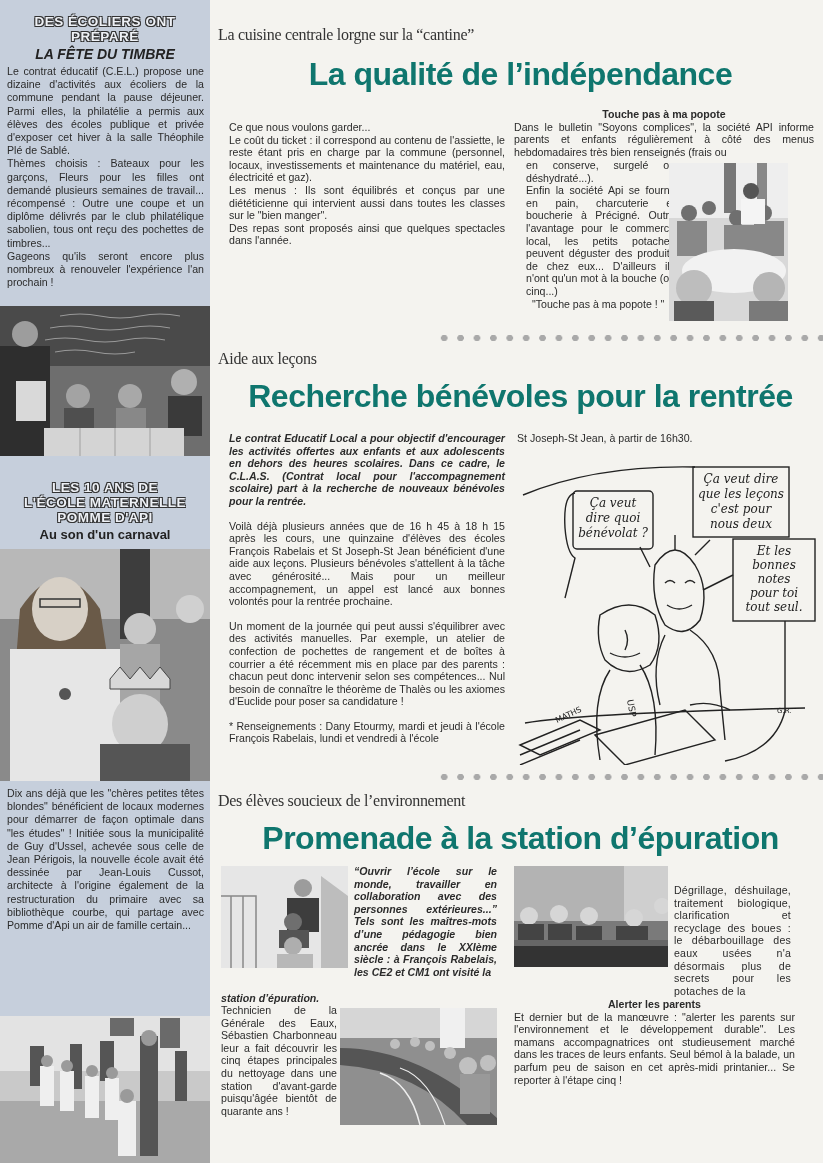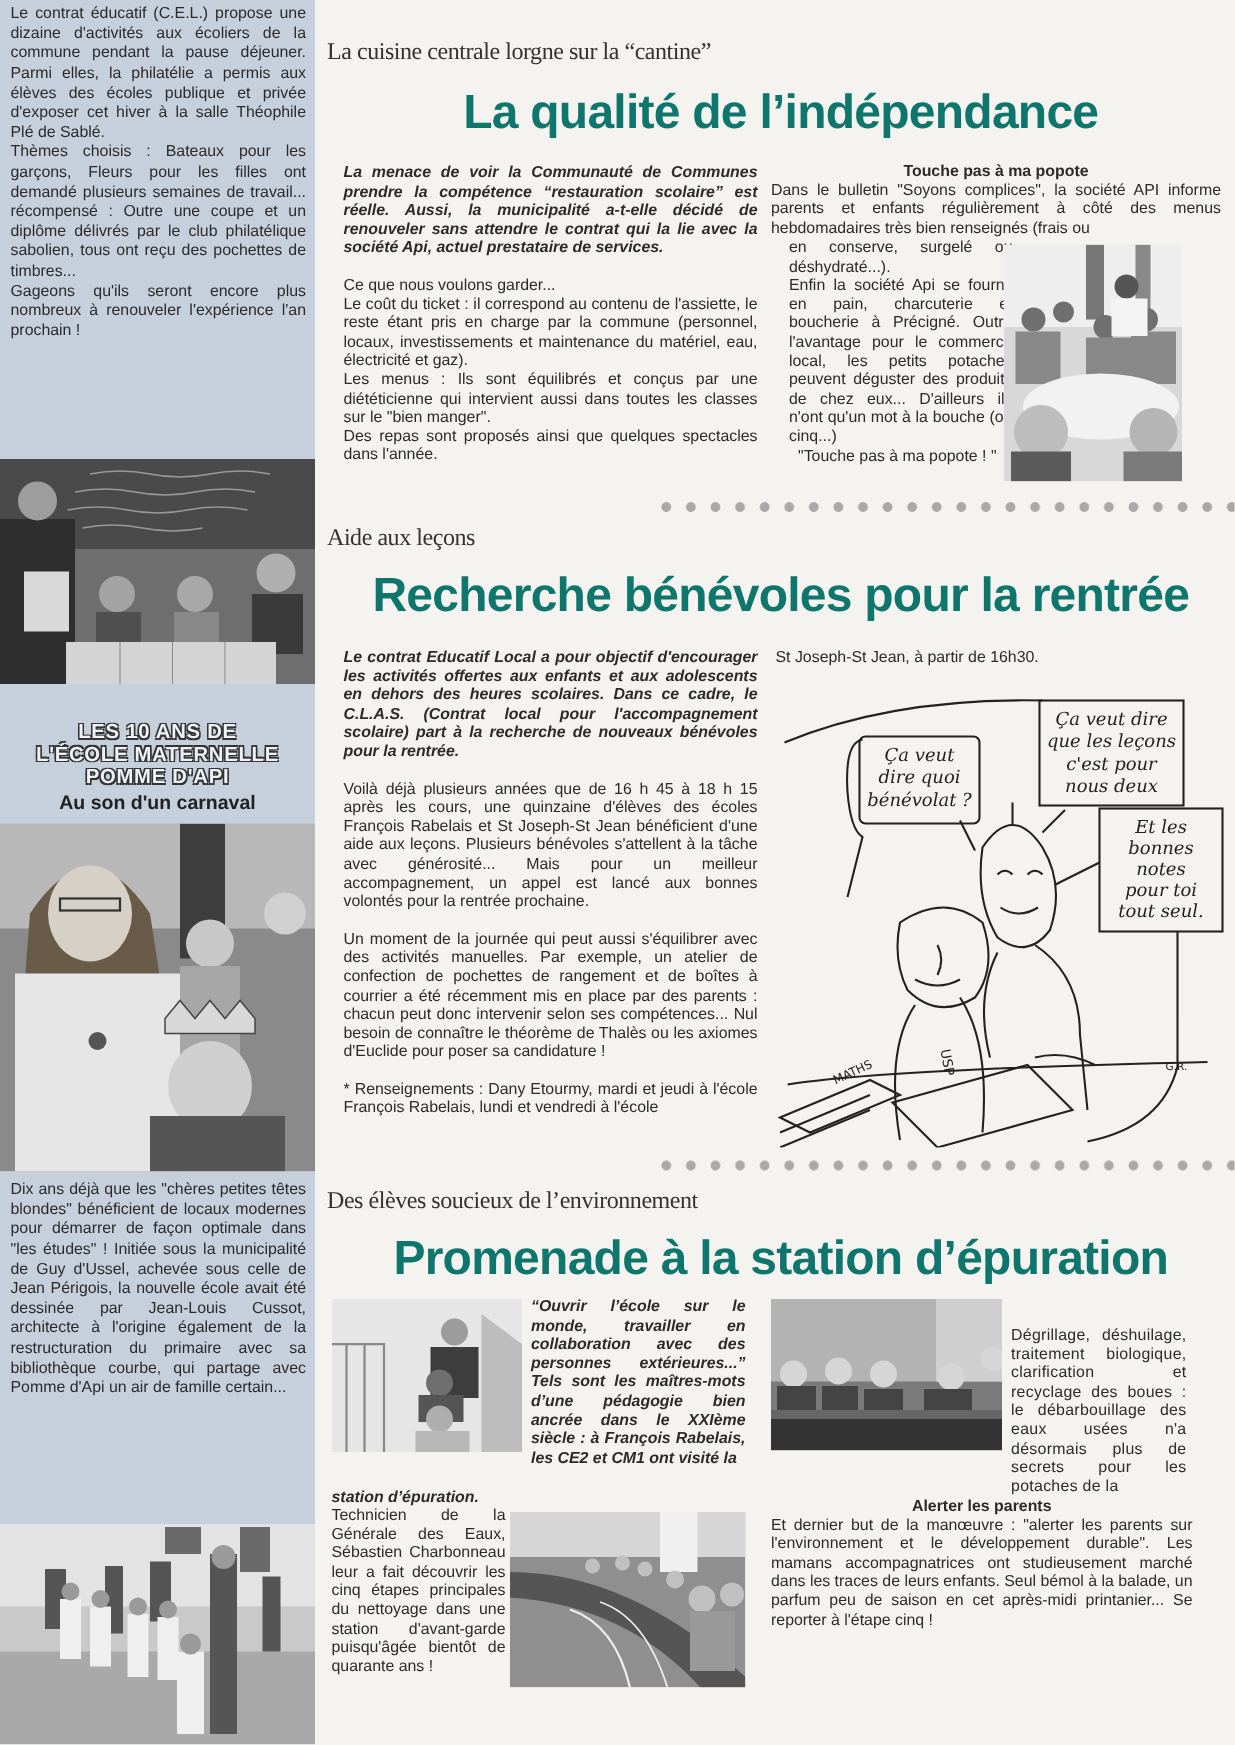--- a/index.html
+++ b/index.html
@@ -33,20 +33,25 @@
     background-size: 16.4px 8px; background-repeat: repeat-x; }
 
   .cartoon { position: absolute; }
   .bubble-text { font-family: "DejaVu Serif", serif; font-style: italic; font-size: 12px; fill: #222; }
 </style>
 </head>
 <body>
 
 <aside class="sidebar">
   <section>
+    <div class="sb-head">
+      <div class="outline-title">DES ÉCOLIERS ONT</div>
+      <div class="outline-title">PRÉPARÉ</div>
+      <div class="sb-sub">LA FÊTE DU TIMBRE</div>
+    </div>
     <div class="sb-text">
       <p>Le contrat éducatif (C.E.L.) propose une dizaine d'activités aux écoliers de la commune pendant la pause déjeuner. Parmi elles, la philatélie a permis aux élèves des écoles publique et privée d'exposer cet hiver à la salle Théophile Plé de Sablé.</p>
       <p>Thèmes choisis : Bateaux pour les garçons, Fleurs pour les filles ont demandé plusieurs semaines de travail... récompensé : Outre une coupe et un diplôme délivrés par le club philatélique sabolien, tous ont reçu des pochettes de timbres...</p>
       <p>Gageons qu'ils seront encore plus nombreux à renouveler l'expérience l'an prochain !</p>
     </div>
   </section>
 
   <div class="photo" style="left:0;top:306px;width:210px;height:150px;">
     <svg viewBox="0 0 210 150" preserveAspectRatio="none">
       <rect width="210" height="150" fill="#6e6e6e"></rect>
@@ -140,21 +145,20 @@
   </section>
 </aside>
 
 <main class="main">
 
   <section>
     <div class="kicker" style="position:absolute;left:0;top:26px;width:605px;">La cuisine centrale lorgne sur la “cantine”</div>
     <h1 class="headline" style="position:absolute;left:0;top:56px;width:605px;">La qualité de l’indépendance</h1>
 
     <div class="col" style="left:11px;top:109px;width:276px;">
-      <p class="lead">La menace de voir la Communauté de Communes prendre la compétence “restauration scolaire” est réelle. Aussi, la municipalité a-t-elle décidé de renouveler sans attendre le contrat qui la lie avec la société Api, actuel prestataire de services.</p>
       <div class="gap"></div>
       <p>Ce que nous voulons garder...</p>
       <p>Le coût du ticket : il correspond au contenu de l'assiette, le reste étant pris en charge par la commune (personnel, locaux, investissements et maintenance du matériel, eau, électricité et gaz).</p>
       <p>Les menus : Ils sont équilibrés et conçus par une diététicienne qui intervient aussi dans toutes les classes sur le "bien manger".</p>
       <p>Des repas sont proposés ainsi que quelques spectacles dans l'année.</p>
     </div>
 
     <div class="col" style="left:296px;top:108px;width:300px;">
       <p class="subhead">Touche pas à ma popote</p>
       <p>Dans le bulletin "Soyons complices", la société API informe parents et enfants régulièrement à côté des menus hebdomadaires très bien renseignés (frais ou</p>

